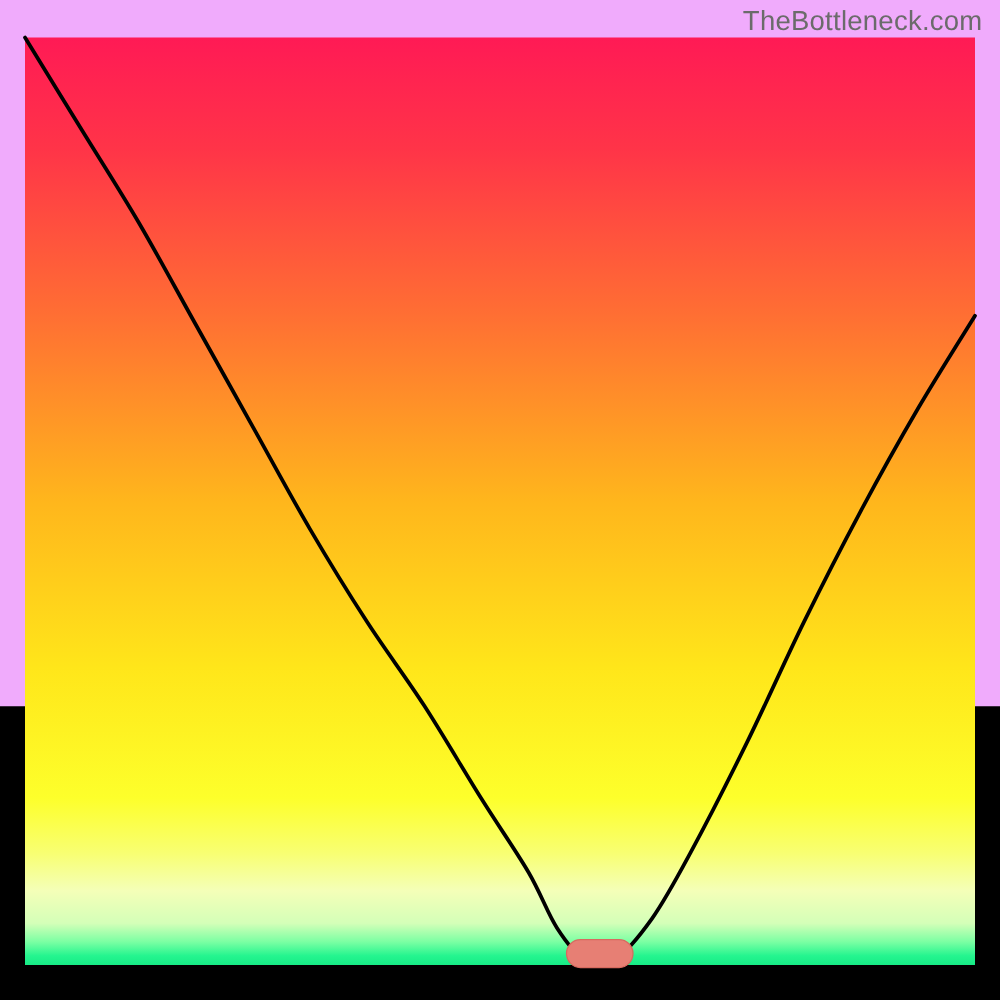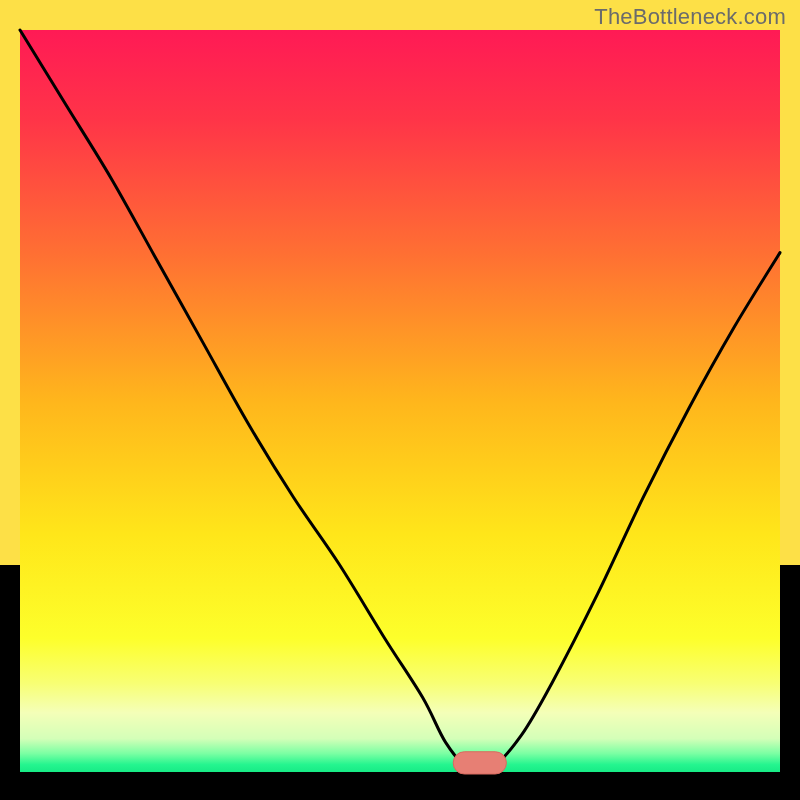--- a/index.html
+++ b/index.html
@@ -7,21 +7,21 @@
     padding: 0;
     width: 800px;
     height: 800px;
     background: #000;
     overflow: hidden;
   }
   .stage {
     position: relative;
     width: 800px;
     height: 565px;
-    background: #fde047;
+    background: #f0abfc;
     text-align: center;
   }
   .watermark {
     position: absolute;
     top: 4px;
     right: 14px;
     font-family: Arial, Helvetica, sans-serif;
     font-size: 22px;
     font-weight: 500;
     color: #6b6b6b;

